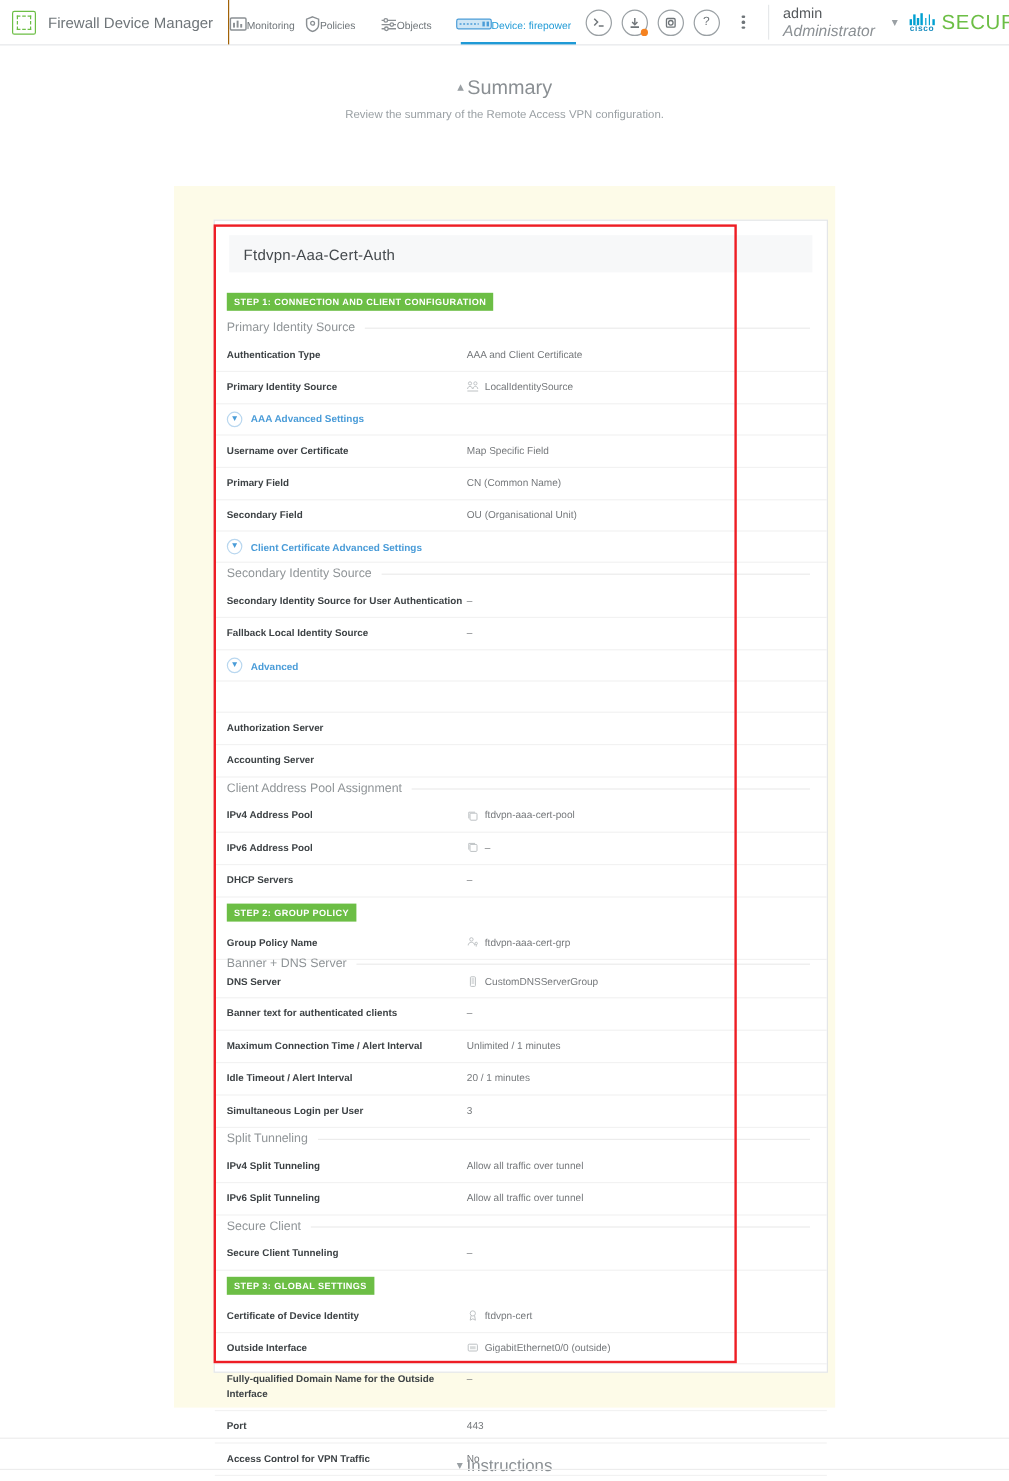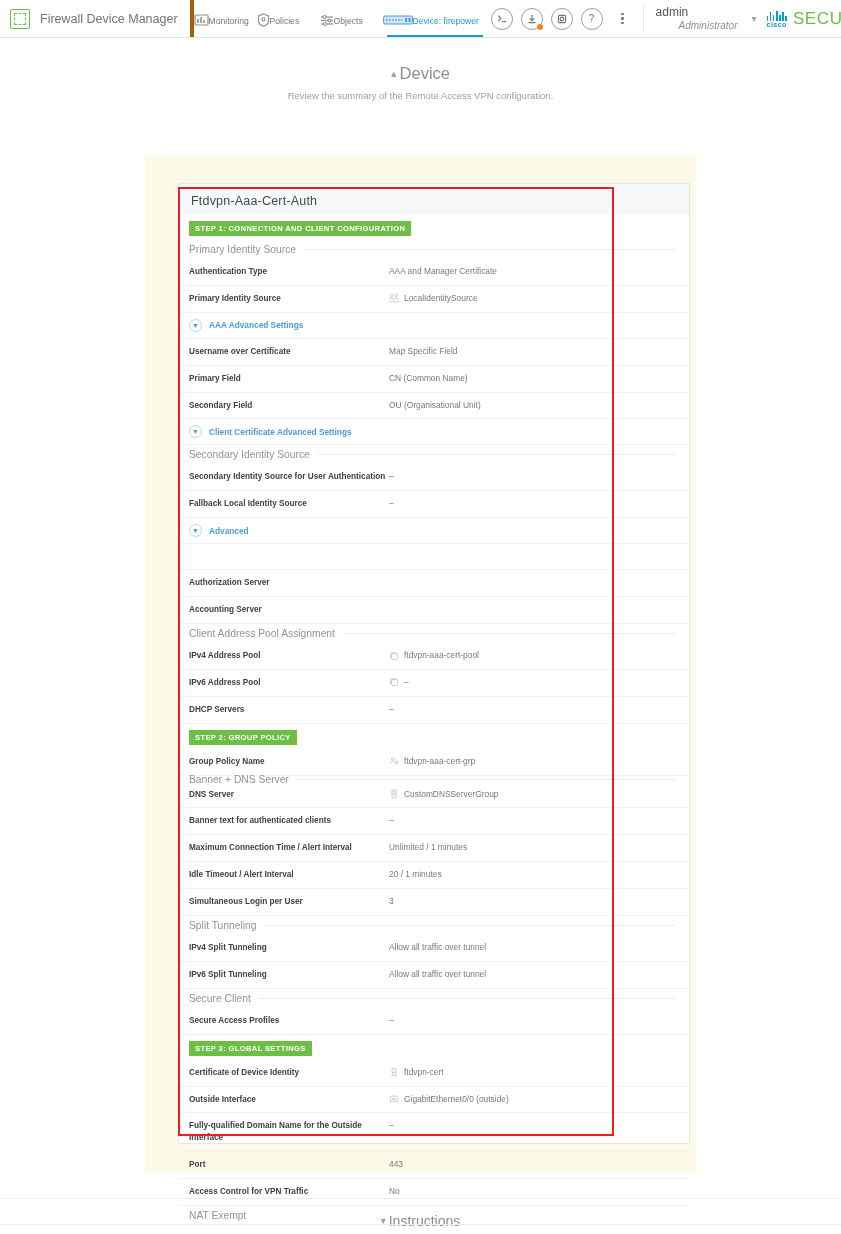--- a/index.html
+++ b/index.html
@@ -15,21 +15,21 @@
 
   
   .topnav {
     height: 38px;
     display: flex;
     align-items: stretch;
     background: #fff;
     border-bottom: 1px solid #e0e2e4;
     position: relative;
   }
-  .brand-wrap { display:flex; align-items:center; padding-left:10px; padding-right:12px; border-right:4px solid #a16207; }
+  .brand-wrap { display:flex; align-items:center; padding-left:10px; padding-right:12px; border-right:1px solid #a16207; }
   .brand-logo {
     width:20px;height:20px;border:1.6px solid #6cbe45;border-radius:2px;
     position:relative;display:inline-block;
   }
   .brand-logo:before{
     content:"";position:absolute;left:3px;top:3px;right:3px;bottom:3px;
     border:1.4px dashed #6cbe45;
   }
   .brand-title { font-size:12.5px; color:#6f7579; margin-left:10px; white-space:nowrap; }
 
@@ -51,21 +51,21 @@
   .circ-btn {
     width:22px;height:22px;border-radius:50%;border:1.3px solid #9aa0a4;
     display:flex;align-items:center;justify-content:center;margin:0 4px;
     cursor:pointer; position:relative; color:#6f7579; font-size:10px;
   }
   .dot-orange{position:absolute;right:-1px;bottom:-1px;width:6px;height:6px;border-radius:50%;background:#f58220;}
   .kebab{width:16px;display:flex;flex-direction:column;align-items:center;gap:2px;margin:0 8px;cursor:pointer;}
   .kebab i{width:2.5px;height:2.5px;border-radius:50%;background:#6f7579;display:block;}
   .userblk{ border-left:1px solid #e6e8ea; padding-left:12px; margin-left:4px; line-height:1.2;}
   .uname{font-size:12px;color:#55595c;}
-  .urole{font-size:10px;color:#8b9094;font-style:italic;margin-left:23px;}
+  .urole{font-size:13px;color:#8b9094;font-style:italic;}
   .chev-user{ color:#9aa0a4; font-size:10px; margin:0 10px 0 14px; cursor:pointer;}
   .cisco-wrap{display:flex;align-items:center;gap:6px;}
   .cisco-mark{display:flex;align-items:flex-end;gap:1.3px;height:12px;}
   .cisco-mark span{width:1.8px;background:#00a0d1;display:block;}
   .cisco-word{font-size:7px;color:#1d8fc0;letter-spacing:.5px;text-align:center;font-weight:bold;}
   .secure-word{font-size:17px;color:#6cbe45;letter-spacing:.6px;}
 
   
   .page { position:relative; height:1196px; background:#fff; }
   .summary-head { text-align:center; padding-top:26px; }
@@ -76,21 +76,21 @@
   .yellow-band {
     position:absolute; left:145px; top:117px; width:551px; height:1018px;
     background:#fdfbe8;
   }
   .card {
     position:absolute; left:178px; top:145px; width:512px; height:961px;
     background:#fff; border:1px solid #e4e6e8;
   }
   .card-title {
     font-size:12.5px; color:#44494d; padding:10px 0 0 12px; letter-spacing:.2px;
-    background:#f7f8f9; margin:0; height:31px;
+    background:#f7f8f9; margin:12px; height:31px;
   }
   .card-body { padding:0 0 0 0; }
 
   
   .redbox {
     position:absolute; left:178px; top:149px; width:436px; height:949px;
     border:2px solid #ee1d24; pointer-events:none; z-index:5;
   }
 
   
@@ -264,39 +264,39 @@
       </div>
       <div class="secure-word">SECURE</div>
     </div>
   </div>
 </div>
 
 <div class="page">
 
   <div class="summary-head">
     <div class="summary-title">
-      <span class="chev">▴</span><span>Device</span>
+      <span class="chev">▴</span><span>Summary</span>
     </div>
     <div class="summary-sub">Review the summary of the Remote Access VPN configuration.</div>
   </div>
 
   <div class="yellow-band"></div>
 
   <div class="card">
     <div class="card-title">Ftdvpn-Aaa-Cert-Auth</div>
     <div class="card-body" id="card-body">
         <div class="green-badge-row"><span class="green-badge">STEP 1: CONNECTION AND CLIENT CONFIGURATION</span></div>
         <div class="section-head">
           <span class="sh-text">Primary Identity Source</span>
           <span class="sh-line"></span>
         </div>
         <div class="row">
           <div class="k">Authentication Type</div>
           <div class="v">
-            <span>AAA and Manager Certificate</span>
+            <span>AAA and Client Certificate</span>
           </div>
         </div>
         <div class="row">
           <div class="k">Primary Identity Source</div>
           <div class="v">
             <span class="vicon"><svg viewBox="0 0 12 12" width="10" height="10">
                 <circle cx="3.2" cy="3" r="1.6" fill="none" stroke="#9aa0a4" stroke-width="1"></circle>
                 <circle cx="8.6" cy="3" r="1.6" fill="none" stroke="#9aa0a4" stroke-width="1"></circle>
                 <path d="M0.8 8.6c0-1.6 1.1-2.6 2.4-2.6s2.4 1 2.4 2.6" fill="none" stroke="#9aa0a4" stroke-width="1"></path>
                 <path d="M6.2 8.6c0-1.6 1.1-2.6 2.4-2.6s2.4 1 2.4 2.6" fill="none" stroke="#9aa0a4" stroke-width="1"></path>
@@ -461,21 +461,21 @@
           <div class="k">IPv6 Split Tunneling</div>
           <div class="v">
             <span>Allow all traffic over tunnel</span>
           </div>
         </div>
         <div class="section-head">
           <span class="sh-text">Secure Client</span>
           <span class="sh-line"></span>
         </div>
         <div class="row">
-          <div class="k">Secure Access Profiles</div>
+          <div class="k">Secure Client Tunneling</div>
           <div class="v">
             <span>–</span>
           </div>
         </div>
         <div class="green-badge-row"><span class="green-badge">STEP 3: GLOBAL SETTINGS</span></div>
         <div class="row">
           <div class="k">Certificate of Device Identity</div>
           <div class="v">
             <span class="vicon"><svg viewBox="0 0 12 12" width="10" height="10">
                 <circle cx="6" cy="4.2" r="2.6" fill="none" stroke="#9aa0a4" stroke-width="1"></circle>

